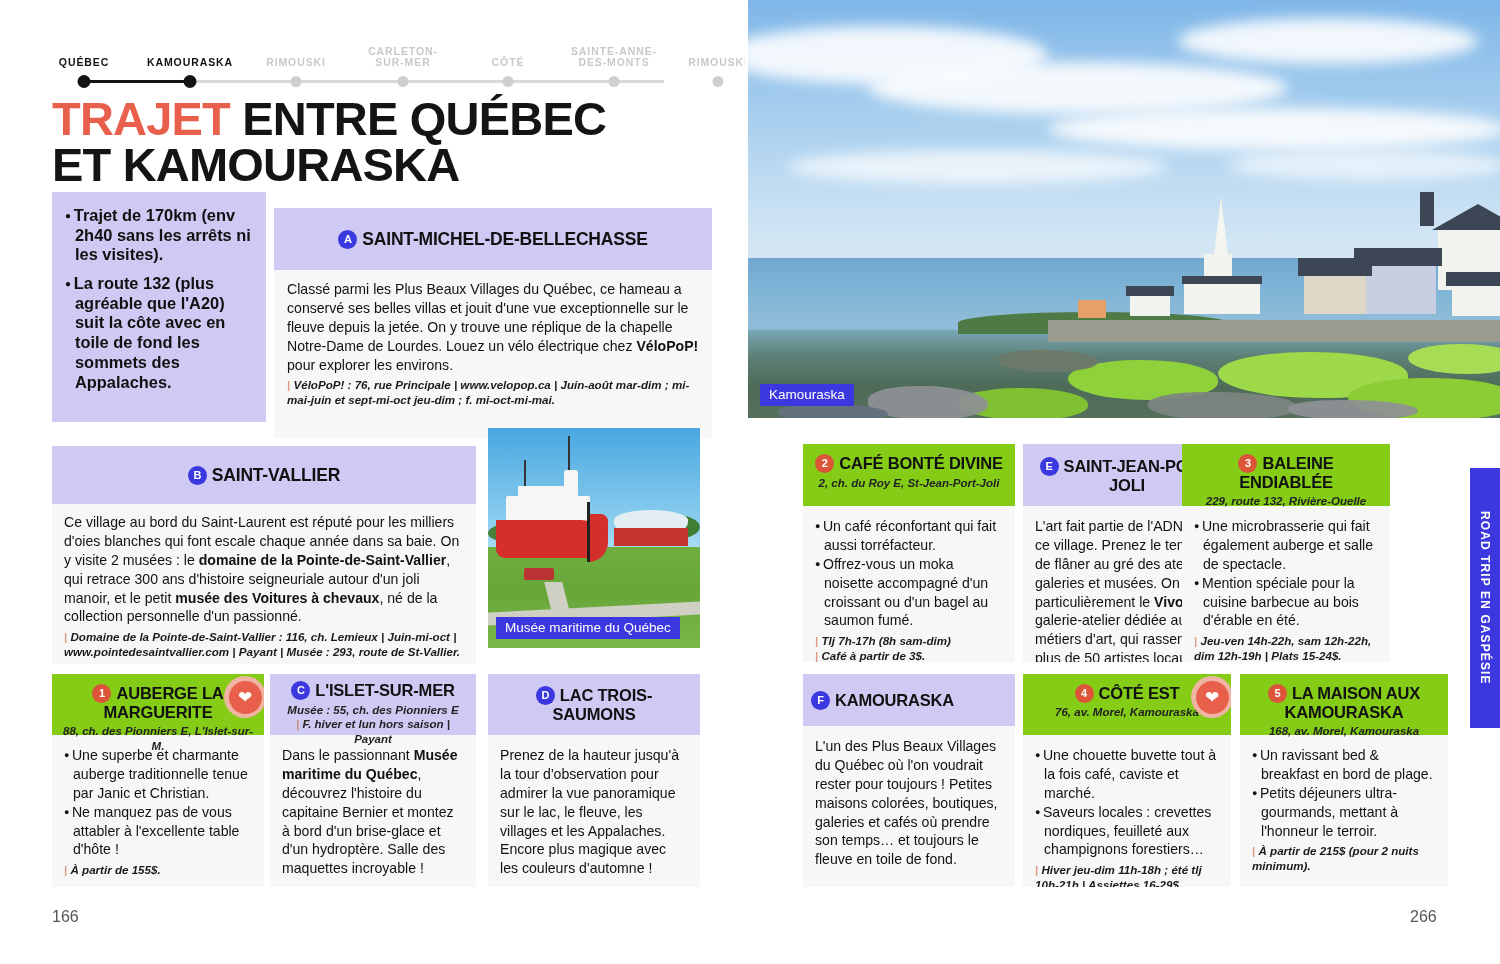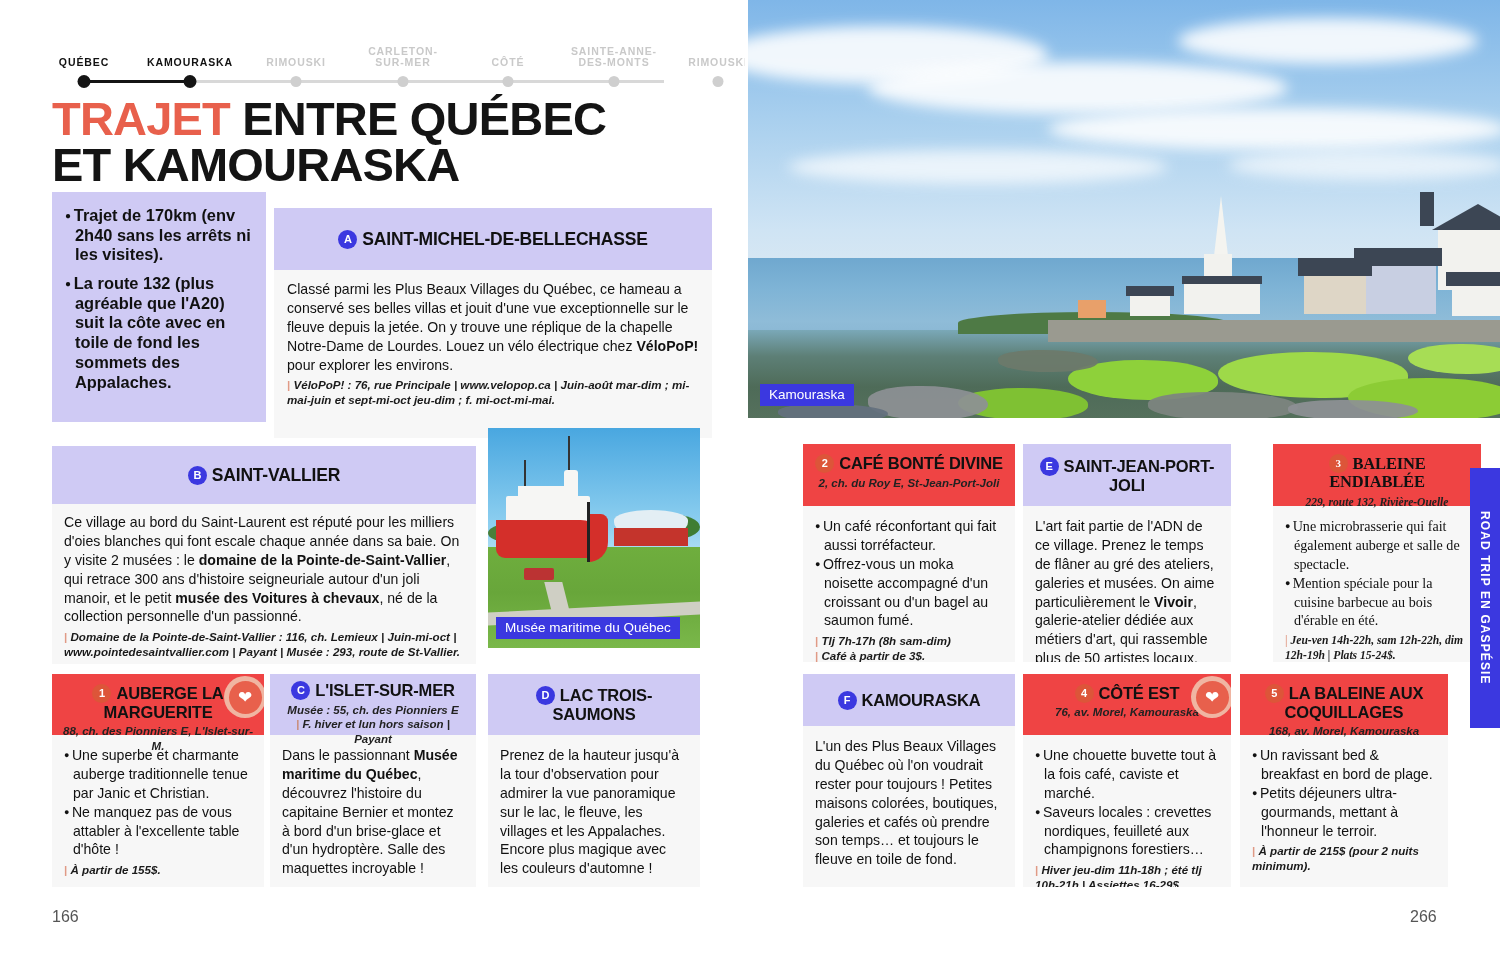--- a/index.html
+++ b/index.html
@@ -32,21 +32,21 @@
 
   .title { position:absolute; left:52px; top:96px; width:660px;
            font-size:47px; font-weight:bold; line-height:.98;
            letter-spacing:-.8px; color:#141414; }
   .title .hl { color:#e8604c; }
 
   
   .card { position:absolute; background:#f7f7f7; overflow:hidden;margin-top:16px; }
   .card-head { padding:10px 8px 9px; text-align:center; }
   .head-lav { background:#cfcaf4; }
-  .head-peach { background:#ef4444; }
+  .head-peach { background:#84cc16; }
   .head-title {
     font-size:17.5px; font-weight:bold; color:#111;
     line-height:1.12; letter-spacing:-.2px;
   }
   .badge {
     display:inline-block; width:19px; height:19px; border-radius:50%;
     color:#fff; font-size:11px; font-weight:bold; line-height:19px;
     text-align:center; vertical-align:2px; margin-right:5px;
   }
   .badge-blue { background:#3b38e0; }
@@ -341,38 +341,38 @@
     <div class="card-head head-lav" style="height:62px; display:flex; align-items:center; justify-content:flex-end;">
       <div class="head-title" style="font-size:16.5px;">
         <span class="badge badge-blue">E</span><span>SAINT-JEAN-PORT-JOLI</span>
       </div>
     </div>
     <div class="card-body">
       <div class="body-text"><span>L'art fait partie de l'ADN de ce village. Prenez le temps de flâner au gré des ateliers, galeries et musées. On aime particulièrement le </span><b>Vivoir</b><span>, galerie-atelier dédiée aux métiers d'art, qui rassemble plus de 50 artistes locaux.</span></div>
     </div>
   </div>
 
-  <div class="card" style="left:1273px; top:428px; width:208px; height:218px;font-family:Liberation Serif, serif;">
+  <div class="card" style="left:1182px; top:428px; width:208px; height:218px;">
     <div class="card-head head-peach" style="height:62px;">
       <div class="head-title" style="font-size:16.5px;">
         <span class="badge badge-red">3</span><span>BALEINE ENDIABLÉE</span>
       </div>
       <div class="head-sub">229, route 132, Rivière-Ouelle</div>
     </div>
     <div class="card-body">
       <div class="bullets" id="c3-bullets">
           <p>Une microbrasserie qui fait également auberge et salle de spectacle.</p>
           <p>Mention spéciale pour la cuisine barbecue au bois d'érable en été.</p>
         </div>
       <div class="meta"><span class="bar">|&nbsp;</span><span>Jeu-ven 14h-22h, sam 12h-22h, dim 12h-19h | Plats 15-24$.</span></div>
     </div>
   </div>
 
   <div class="card" style="left:803px; top:658px; width:212px; height:213px;">
-    <div class="card-head head-lav" style="height:52px; display:flex; align-items:center; justify-content:center;">
+    <div class="card-head head-lav" style="height:52px; display:flex; align-items:center; justify-content:flex-start;">
       <div class="head-title" style="font-size:16.5px;">
         <span class="badge badge-blue">F</span><span>KAMOURASKA</span>
       </div>
     </div>
     <div class="card-body">
       <div class="body-text">L'un des Plus Beaux Villages du Québec où l'on voudrait rester pour toujours ! Petites maisons colorées, boutiques, galeries et cafés où prendre son temps… et toujours le fleuve en toile de fond.</div>
     </div>
   </div>
 
   <div class="card" style="left:1023px; top:658px; width:208px; height:213px;">
@@ -390,21 +390,21 @@
           <p>Une chouette buvette tout à la fois café, caviste et marché.</p>
           <p>Saveurs locales : crevettes nordiques, feuilleté aux champignons forestiers…</p>
         </div>
       <div class="meta"><span class="bar">|&nbsp;</span><span>Hiver jeu-dim 11h-18h ; été tlj 10h-21h | Assiettes 16-29$.</span></div>
     </div>
   </div>
 
   <div class="card" style="left:1240px; top:658px; width:208px; height:213px;">
     <div class="card-head head-peach" style="height:61px;">
       <div class="head-title" style="font-size:16.5px;">
-        <span class="badge badge-red">5</span><span>LA BALEINE AUX COQUILLAGES</span>
+        <span class="badge badge-red">5</span><span>LA MAISON AUX KAMOURASKA</span>
       </div>
       <div class="head-sub">168, av. Morel, Kamouraska</div>
     </div>
     <div class="card-body">
       <div class="bullets" id="c5-bullets">
           <p>Un ravissant bed &amp; breakfast en bord de plage.</p>
           <p>Petits déjeuners ultra-gourmands, mettant à l'honneur le terroir.</p>
         </div>
       <div class="meta"><span class="bar">|&nbsp;</span><span>À partir de 215$ (pour 2 nuits minimum).</span></div>
     </div>

